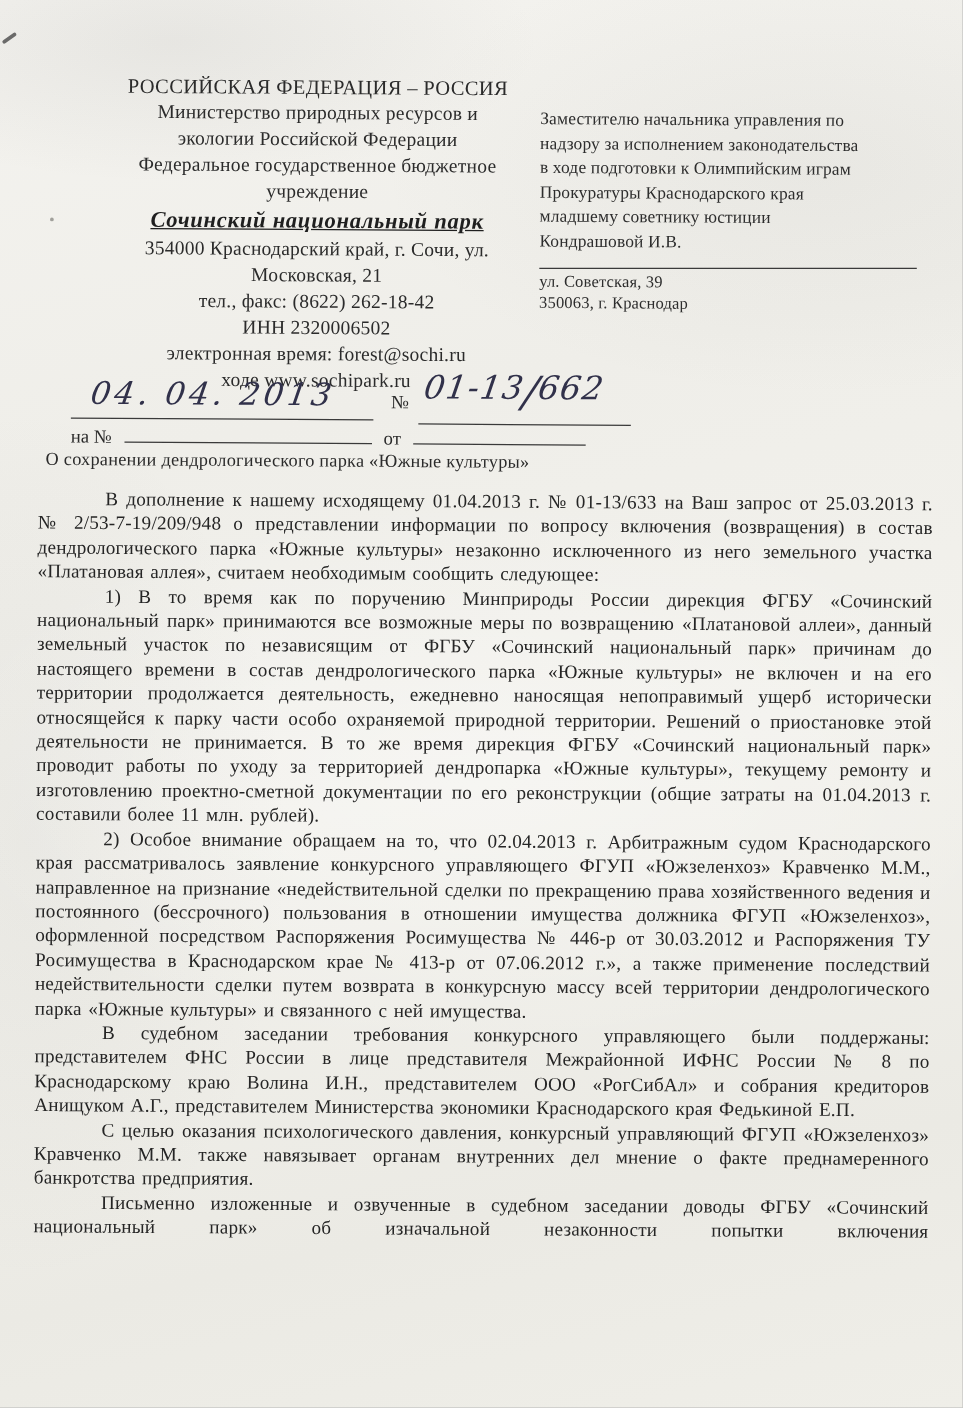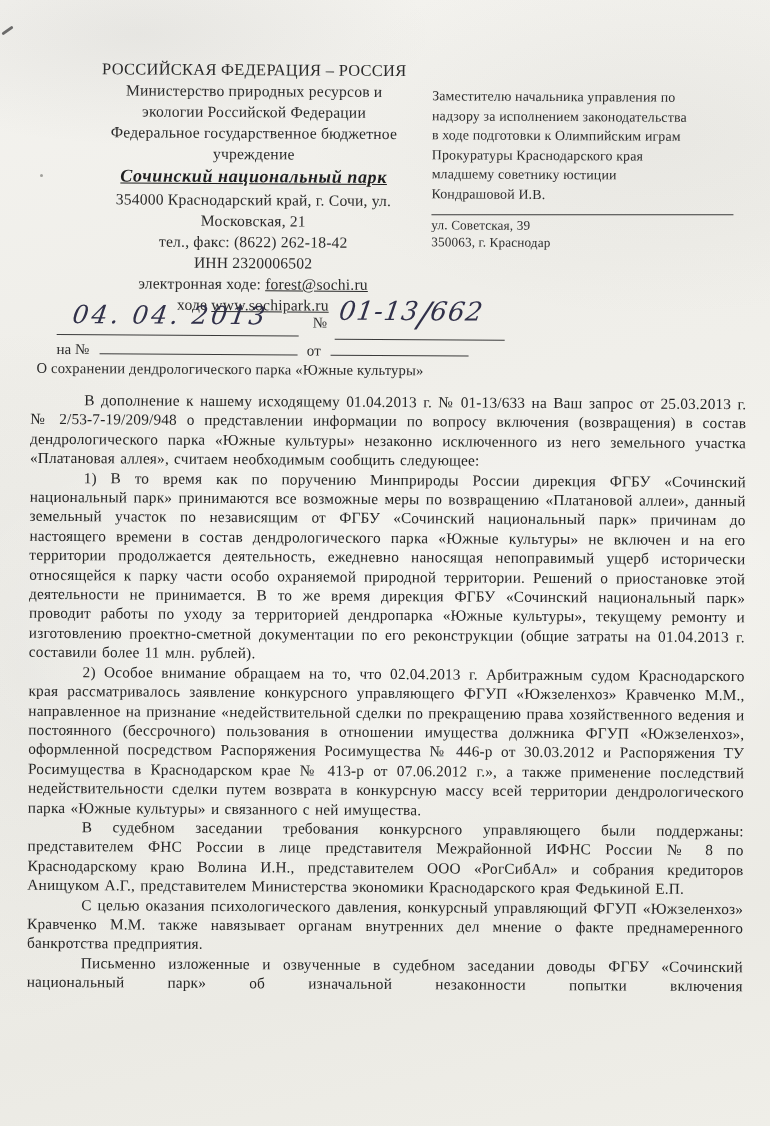--- a/index.html
+++ b/index.html
@@ -23,21 +23,21 @@
   .sender{
     position:absolute;left:52px;top:60px;width:400px;
     text-align:center;font-size:15.6px;line-height:21px;color:#2b2b2b;
     letter-spacing:0.2px;
   }
   .sender .country{font-size:16.4px;letter-spacing:0.3px;}
   .sender .org-name{
     font-size:18px;font-weight:bold;font-style:italic;
     text-decoration:underline;letter-spacing:0.6px;line-height:25px;color:#1f1f1f;
   }
-  .sender .uline{text-decoration:underline;}
+  .sender .uline{}
 
   
   .recipient{
     position:absolute;left:430px;top:86px;width:330px;
     font-size:13.9px;line-height:19.6px;color:#2d2d2d;letter-spacing:0.15px;
   }
   .recipient .sep{
     border:none;border-top:1.6px solid #3a3a3a;
     width:302px;margin:9px 0 2px 0;transform:rotate(-0.35deg);
   }
@@ -92,21 +92,21 @@
       <div class="country">РОССИЙСКАЯ ФЕДЕРАЦИЯ – РОССИЯ</div>
       <div>Министерство природных ресурсов и</div>
       <div>экологии Российской Федерации</div>
       <div>Федеральное государственное бюджетное</div>
       <div>учреждение</div>
       <div class="org-name">Сочинский национальный парк</div>
       <div>354000 Краснодарский край, г. Сочи, ул.</div>
       <div>Московская, 21</div>
       <div>тел., факс: (8622) 262-18-42</div>
       <div>ИНН 2320006502</div>
-      <div><span>электронная ходе: </span><span class="uline">forest@sochi.ru</span></div>
+      <div><span>электронная время: </span><span class="uline">forest@sochi.ru</span></div>
       <div><span>ходе </span><span class="uline">www.sochipark.ru</span></div>
     </div>
 
     <div class="recipient">
       <div>Заместителю начальника управления по</div>
       <div>надзору за исполнением законодательства</div>
       <div>в ходе подготовки к Олимпийским играм</div>
       <div>Прокуратуры Краснодарского края</div>
       <div>младшему советнику юстиции</div>
       <div>Кондрашовой И.В.</div>

